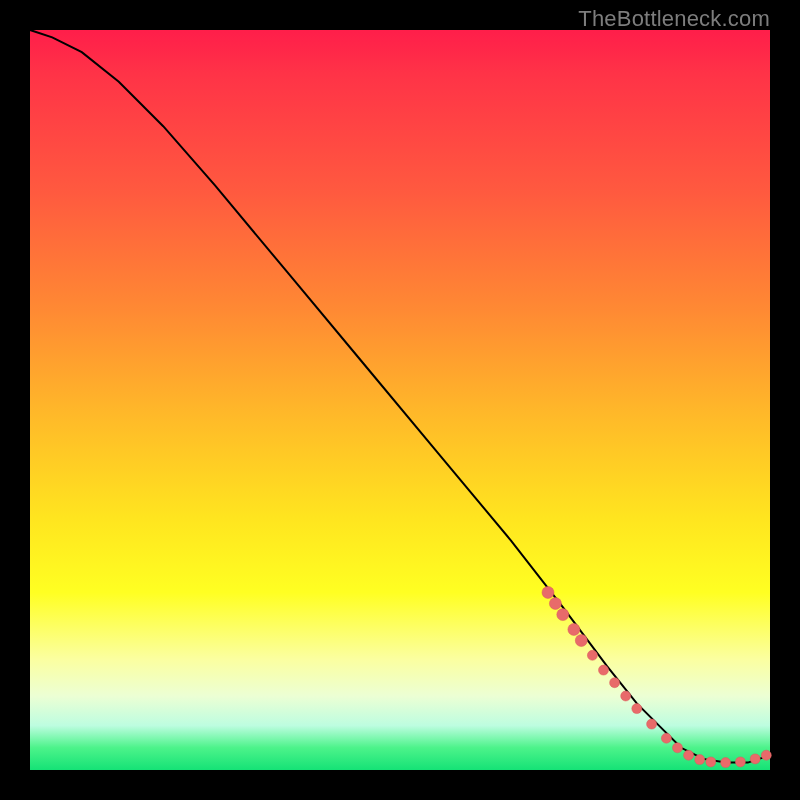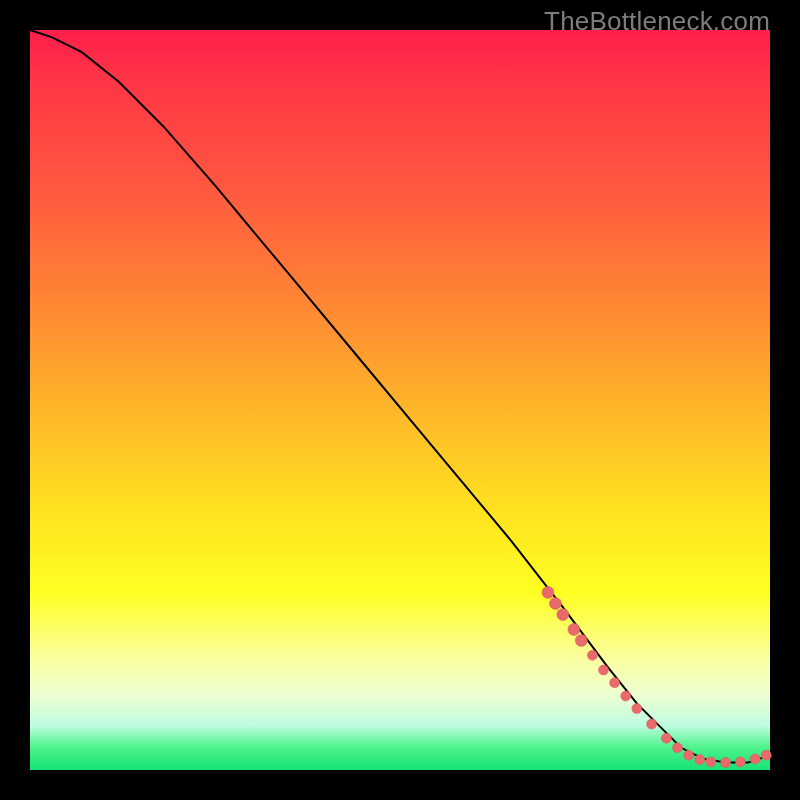--- a/index.html
+++ b/index.html
@@ -37,21 +37,21 @@
       #bdfde0 94%,
       #4cf38a 97%,
       #15e276 100%
     );
   }
   .watermark {
     position: absolute;
     top: 6px;
     right: 30px;
     color: #7d7d7d;
-    font-size: 26px;
+    font-size: 22px;
     letter-spacing: 0.2px;
     user-select: none;
   }
   svg.curve {
     position: absolute;
     left: 0;
     top: 0;
     width: 740px;
     height: 740px;
     overflow: visible;

